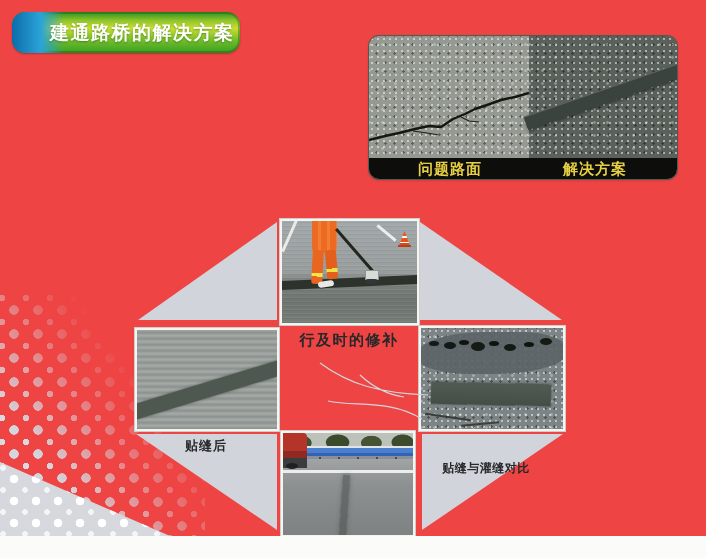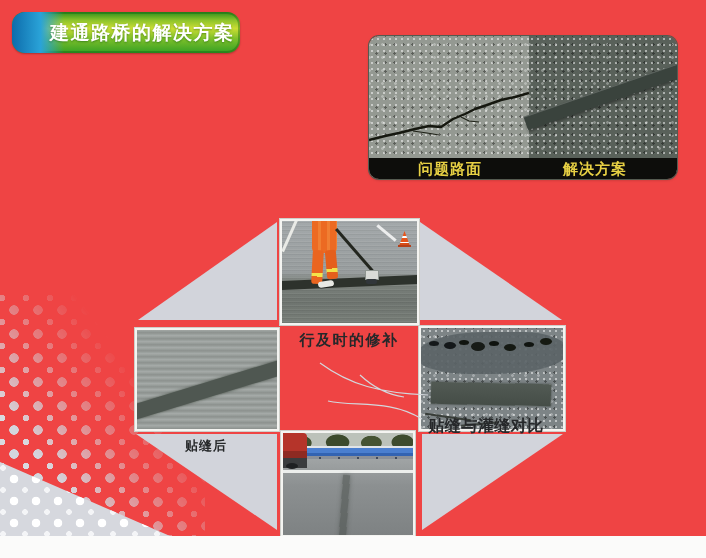--- a/index.html
+++ b/index.html
@@ -136,21 +136,21 @@
   .bp-seam{position:absolute;left:58px;top:42px;width:7px;height:62px;background:rgba(68,73,70,.5);
     transform:rotate(4deg);box-shadow:0 0 4px rgba(68,73,70,.5);}
   .bp-truck{position:absolute;left:0;top:0;width:24px;height:35px;border-radius:0 4px 0 0;
     background:linear-gradient(180deg,#b5342a 0 52%,#8e2a22 52% 70%,#3a3c3e 70% 100%);}
   .bp-wheel{position:absolute;left:3px;top:30px;width:12px;height:6px;border-radius:50%;background:#1e2022;}
 
   
   .cap{position:absolute;color:#26282a;font-weight:bold;white-space:nowrap;transform:translateX(-50%);}
   .cap-top{left:349px;top:331px;font-size:15px;letter-spacing:1.5px;}
   .cap-bl{left:206px;top:437px;font-size:13px;letter-spacing:1px;}
-  .cap-br{left:486px;top:416px;font-size:16px;letter-spacing:.5px;}
+  .cap-br{left:486px;top:460px;font-size:12px;letter-spacing:.5px;}
 
   .scratch{position:absolute;left:300px;top:345px;}
 </style>
 </head>
 <body>
 
 <div class="page">
 
   <div class="halftone"></div>
   <div class="halftone-corner"></div>

